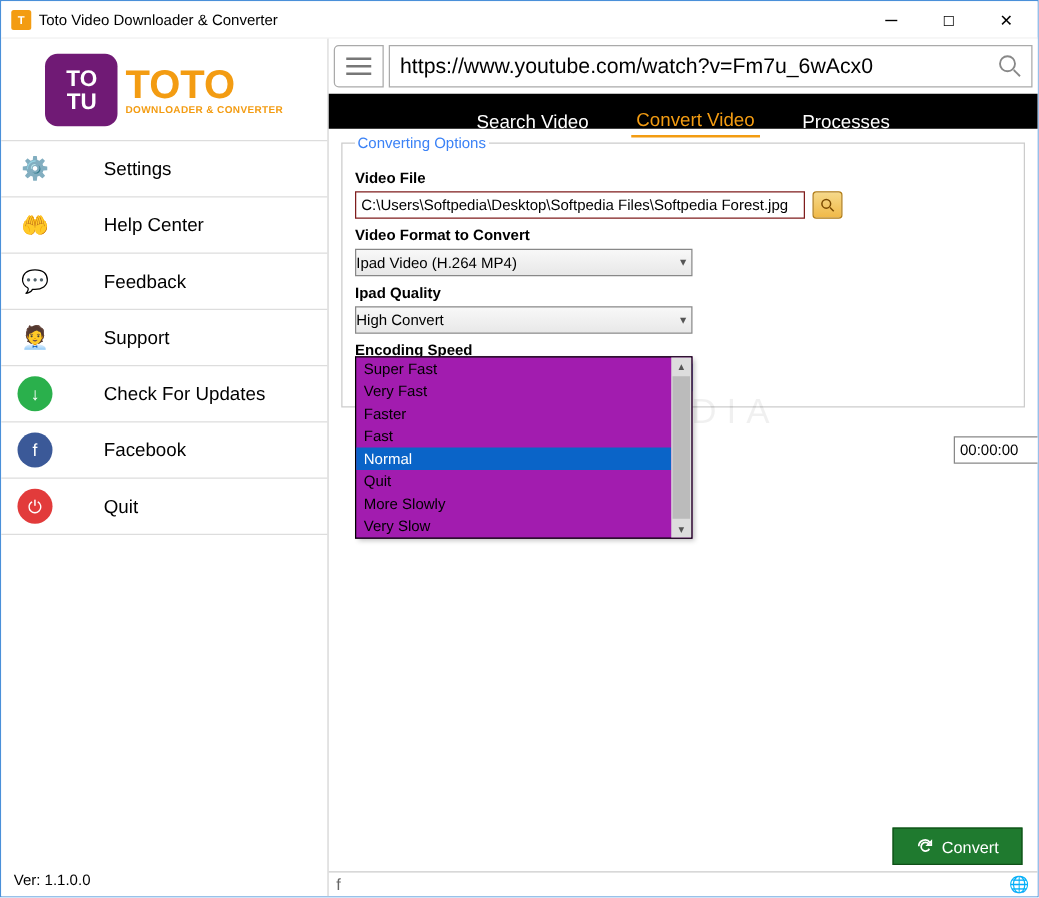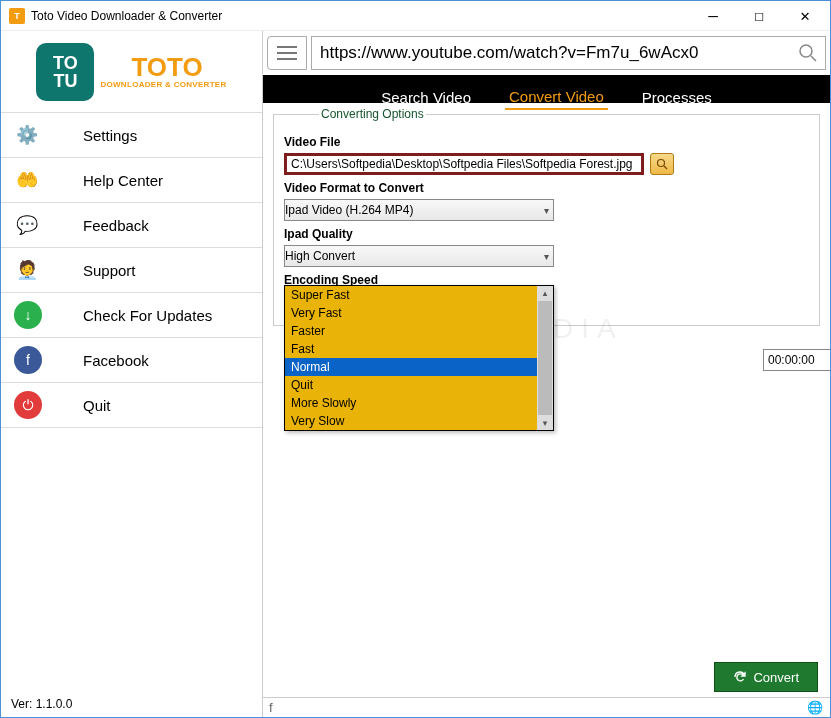--- a/index.html
+++ b/index.html
@@ -5,50 +5,50 @@
 * { margin: 0; padding: 0; box-sizing: border-box; }
 body { font-family: "Segoe UI", Arial, sans-serif; font-size: 13px; background: #fff; }
 .window { width: 831px; height: 718px; border: 1px solid #4a90d9; display: flex; flex-direction: column; }
 .titlebar { height: 30px; background: #fff; display: flex; align-items: center; padding: 0 2px 0 8px; border-bottom: 1px solid #eee; }
 .titlebar-icon { width: 16px; height: 16px; background: #f39c12; border-radius: 2px; margin-right: 6px; display: flex; align-items: center; justify-content: center; font-size: 9px; color: #fff; font-weight: bold; }
 .titlebar-title { flex: 1; font-size: 12px; }
 .titlebar-btn { width: 46px; height: 30px; display: flex; align-items: center; justify-content: center; font-size: 16px; font-family: monospace; cursor: pointer; }
 .body-area { flex: 1; display: flex; min-height: 0; }
 .sidebar { width: 262px; border-right: 1px solid #ccc; display: flex; flex-direction: column; background: #fff; }
 .logo-area { height: 82px; display: flex; align-items: center; justify-content: center; gap: 6px; border-bottom: 1px solid #ddd; }
-.logo-square { width: 58px; height: 58px; background: #0f766e; border-radius: 10px; display: flex; align-items: center; justify-content: center; color: #fff; font-weight: bold; font-size: 18px; line-height: 1; text-align: center; }
+.logo-square { width: 58px; height: 58px; background: #701a75; border-radius: 10px; display: flex; align-items: center; justify-content: center; color: #fff; font-weight: bold; font-size: 18px; line-height: 1; text-align: center; }
 .logo-text-group { display: flex; flex-direction: column; }
-.logo-text { font-size: 26px; font-weight: bold; color: #f39c12; line-height: 1; margin-left: 31px; }
+.logo-text { font-size: 32px; font-weight: bold; color: #f39c12; line-height: 1; }
 .logo-sub { font-size: 8px; color: #f39c12; font-weight: bold; letter-spacing: 0.3px; }
 .nav-item { height: 45px; display: flex; align-items: center; border-bottom: 1px solid #ddd; padding-left: 12px; gap: 20px; cursor: pointer; }
 .nav-icon { width: 30px; height: 30px; display: flex; align-items: center; justify-content: center; font-size: 18px; }
 .nav-label { flex: 1; text-align: left; font-size: 15px; padding-left: 20px; }
 .sidebar-spacer { flex: 1; }
 .version { padding: 6px 10px; font-size: 12px; color: #000000; }
 .main { flex: 1; display: flex; flex-direction: column; background: #fff; min-height: 0; }
 .urlbar-row { height: 44px; background: #fff; display: flex; align-items: center; padding: 4px 4px; gap: 4px; }
 .hamburger { width: 40px; height: 34px; border: 1px solid #aaa; border-radius: 4px 0 0 4px; display: flex; flex-direction: column; align-items: center; justify-content: center; gap: 4px; cursor: pointer; }
 .hamburger div { width: 20px; height: 2px; background: #777; }
 .urlbox { flex: 1; height: 34px; border: 1px solid #aaa; display: flex; align-items: center; }
 .urlbox input { flex: 1; border: none; outline: none; font-size: 17px; padding: 0 8px; background: transparent; }
 .search-btn { width: 34px; height: 34px; border: none; background: transparent; display: flex; align-items: center; justify-content: center; cursor: pointer; }
 .tabbar { height: 28px; background: #000; display: flex; align-items: center; justify-content: center; gap: 30px; }
 .tab { color: #fff; font-size: 15px; cursor: pointer; padding: 3px 4px; margin-top: 16px; }
 .tab.active { color: #f39c12; border-bottom: 2px solid #f39c12; }
 .content { flex: 1; padding: 4px 10px 4px 10px; position: relative; overflow: hidden; }
 .fieldset { border: 1px solid #ccc; padding: 8px 10px 12px 10px; margin-top: 0; }
-.fieldset-legend { font-size: 12px; color: #14532d; padding: 0 2px; margin-left: 35px; }
+.fieldset-legend { font-size: 12px; color: #3b82f6; padding: 0 2px; }
 .field-label { font-size: 12px; font-weight: bold; margin: 6px 0 4px 0; }
 .filepath-row { display: flex; gap: 6px; align-items: center; }
-.filepath-input { width: 360px; height: 22px; border: 3px solid #7f1d1d; font-size: 12px; padding: 0 4px; }
+.filepath-input { width: 360px; height: 22px; border: 1px solid #7f1d1d; font-size: 12px; padding: 0 4px; }
 .browse-btn { width: 24px; height: 22px; background: linear-gradient(#f6d98a,#f0b948); border: 1px solid #b07b12; border-radius: 3px; display: flex; align-items: center; justify-content: center; cursor: pointer; }
 .combo { width: 270px; height: 22px; border: 1px solid #888; font-size: 12px; padding: 0 0; background: linear-gradient(#f8f8f8,#e8e8e8); position: relative; display: flex; align-items: center; cursor: pointer; }
 .combo::after { content: "▾"; position: absolute; right: 4px; font-size: 10px; color: #555; }
 .combo.open-combo { background: #d6e8f7; border: 1px solid #3399ff; }
-.dropdown { position: absolute; width: 270px; border: 1px solid #000; background: #eab308; top: 182px; left: 21px; box-shadow: 2px 2px 4px rgba(0,0,0,0.25); display: flex; }
+.dropdown { position: absolute; width: 270px; border: 1px solid #000; background: #a21caf; top: 182px; left: 21px; box-shadow: 2px 2px 4px rgba(0,0,0,0.25); display: flex; }
 .dropdown-list { flex: 1; }
 .dropdown-item { padding: 2px 6px; font-size: 12px; cursor: pointer; }
 .dropdown-item.selected { background: #0a64c8; color: #fff; }
 .dropdown-scroll { width: 16px; background: #ddd; display: flex; flex-direction: column; align-items: center; justify-content: space-between; }
 .scroll-arrow { width: 16px; height: 14px; display: flex; align-items: center; justify-content: center; font-size: 9px; color: #555; cursor: pointer; }
 .scroll-thumb { width: 14px; flex: 1; background: #bbb; margin: 1px; border-radius: 0; cursor: pointer; }
 .time-input { width: 90px; height: 22px; border: 1px solid #888; font-size: 12px; padding: 0 4px; position: absolute; top: 246px; left: 500px; }
 .bottombar { height: 40px; display: flex; align-items: center; justify-content: flex-end; padding: 0 12px; }
 .convert-btn { height: 30px; padding: 0 18px; background: #1f7a2f; border: 1px solid #105018; color: #fff; font-size: 13px; cursor: pointer; display: flex; align-items: center; gap: 6px; }
 .statusbar { height: 20px; border-top: 1px solid #ccc; display: flex; align-items: center; justify-content: space-between; padding: 0 6px; font-size: 12px; color: #555; }

